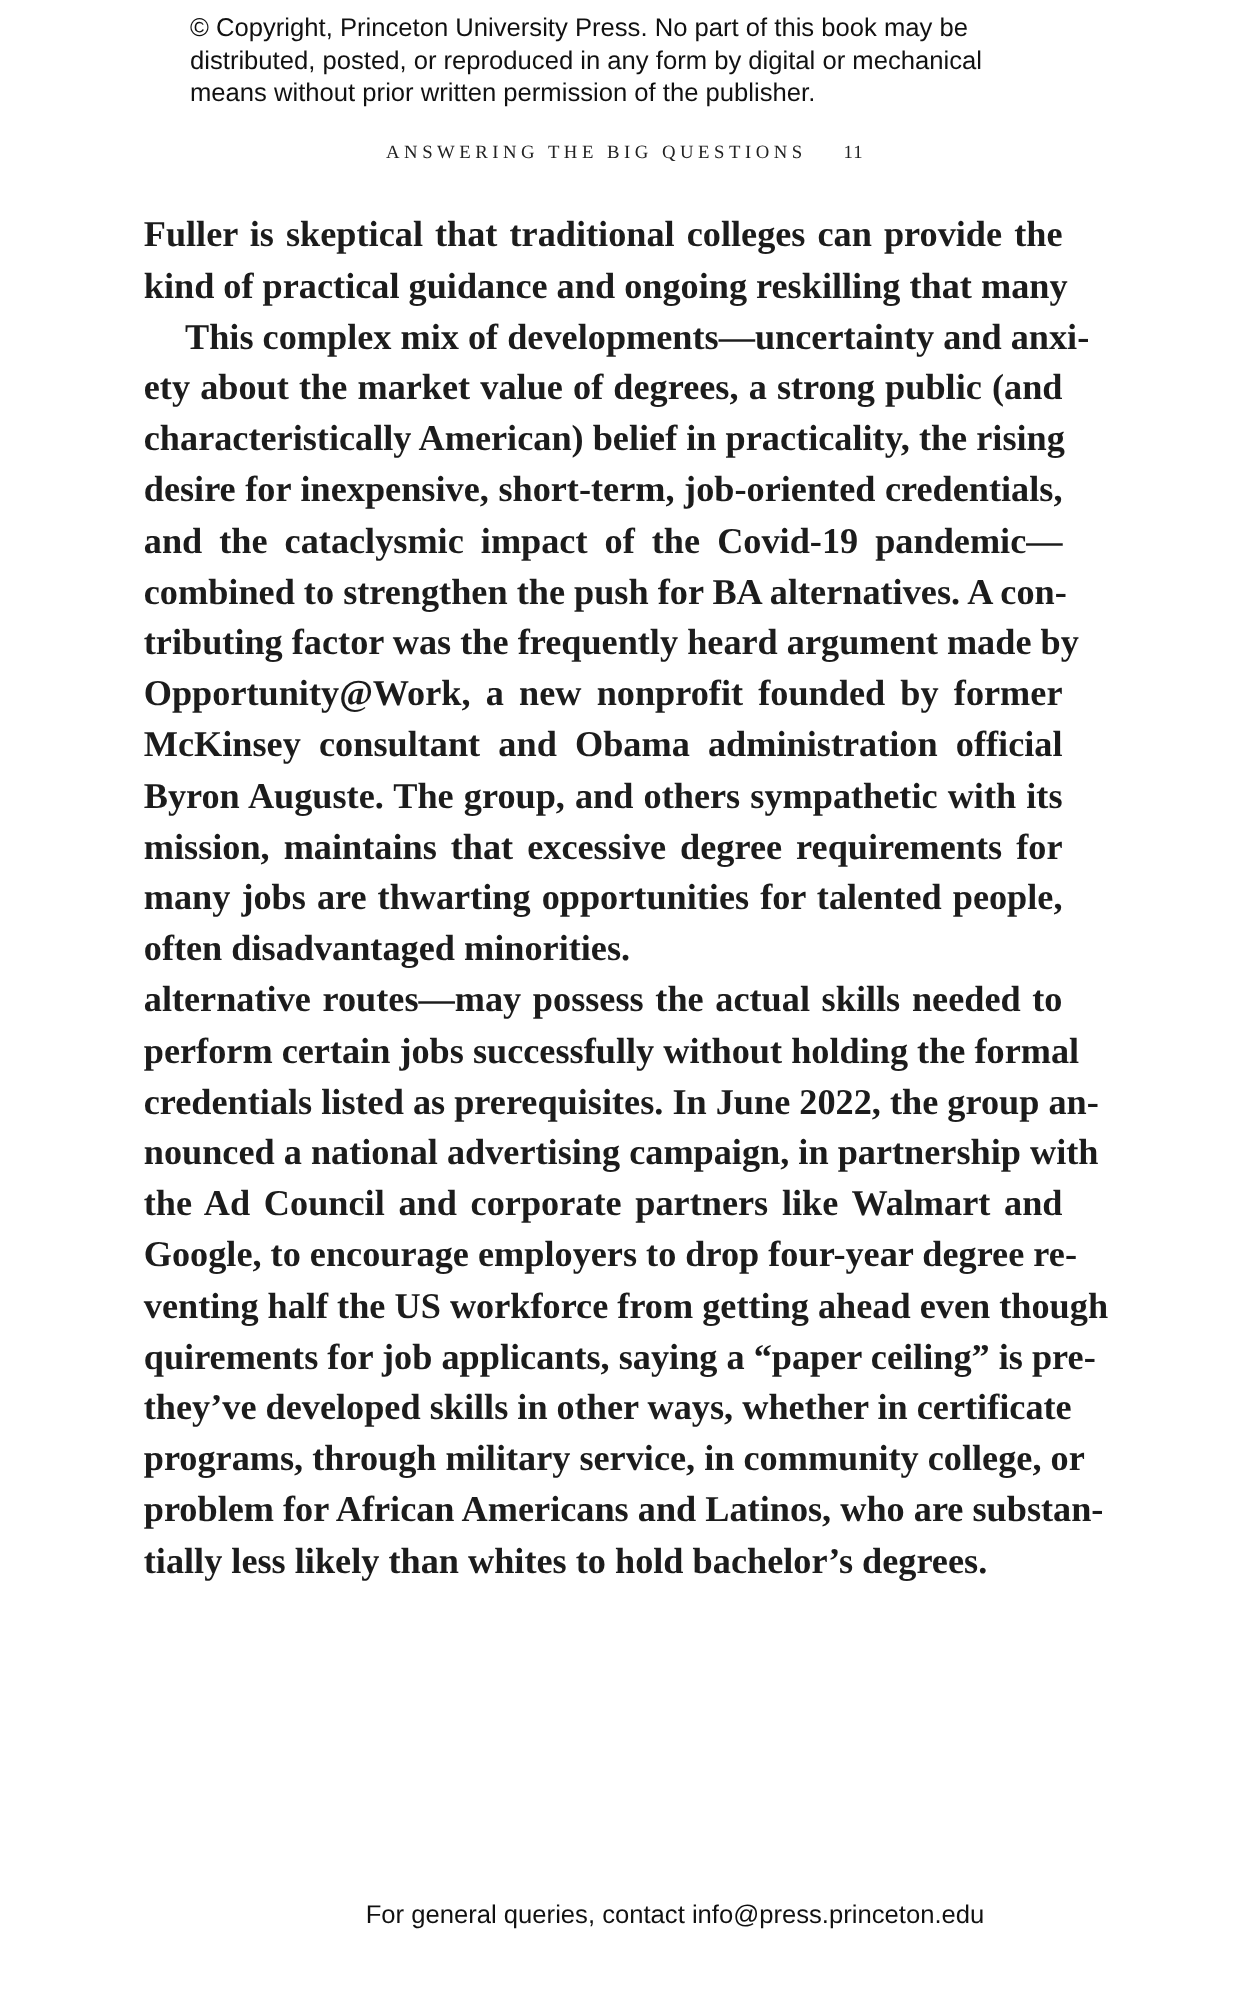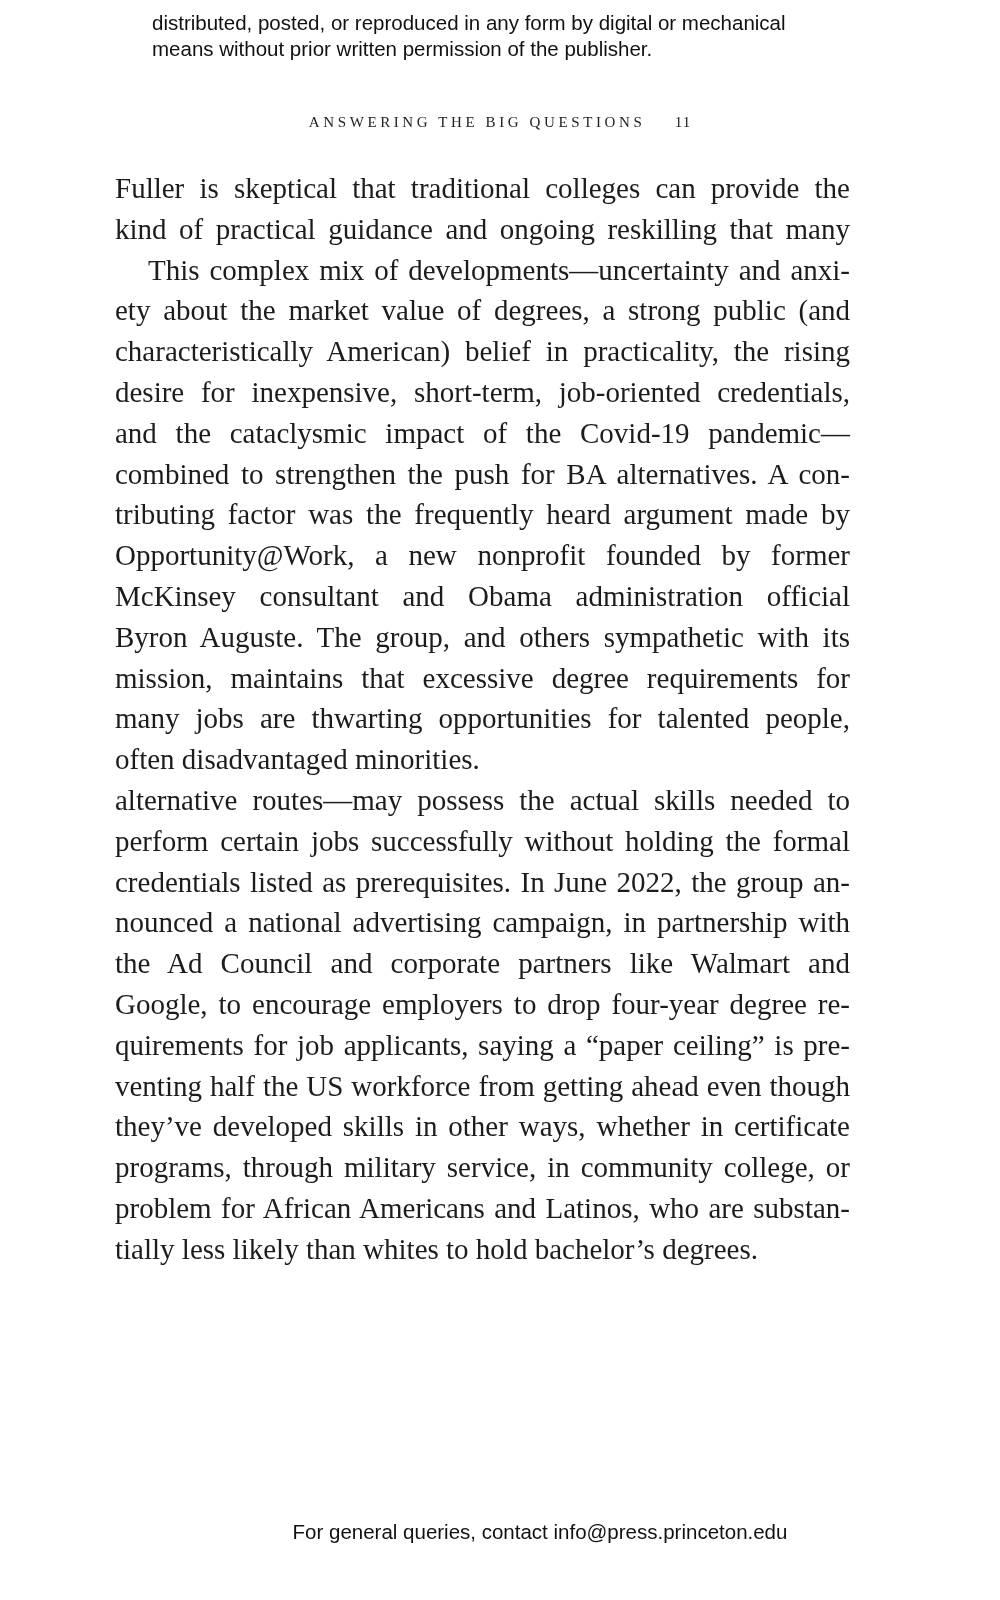--- a/index.html
+++ b/index.html
@@ -58,20 +58,21 @@
       line-height: 40.8px;
       color: #1c1c1c;
     }
     .line {
       display: block;
       white-space: nowrap;
       text-align: justify;
       text-align-last: justify;
       height: 40.8px;
       overflow: visible;
+      font-weight: bold;
     }
     .line.last {
       text-align-last: left;
     }
     .line.indent {
       padding-left: 33px;
     }
     .line .fn {
       font-size: 17px;
       vertical-align: 12px;
@@ -87,20 +88,21 @@
       font-size: 20.5px;
       color: #111111;
       white-space: nowrap;
       padding-left: 40px;
     }
   </style>
 </head>
 <body>
 
 <div class="copyright">
+  <span class="cline">© Copyright, Princeton University Press. No part of this book may be</span>
   <span class="cline">distributed, posted, or reproduced in any form by digital or mechanical</span>
   <span class="cline">means without prior written permission of the publisher.</span>
 </div>
 
 <div class="running-head">
   <span class="title">Answering the Big Questions</span>
   <span class="folio">11</span>
 </div>
 
 <div class="body-text">
@@ -126,22 +128,22 @@
     <span class="line last">often disadvantaged minorities.</span>
   </div>
 
   <div>
     <span class="line">alternative routes—may possess the actual skills needed to</span>
     <span class="line">perform certain jobs successfully without holding the formal</span>
     <span class="line">credentials listed as prerequisites. In June 2022, the group an-</span>
     <span class="line">nounced a national advertising campaign, in partnership with</span>
     <span class="line">the Ad Council and corporate partners like Walmart and</span>
     <span class="line">Google, to encourage employers to drop four-year degree re-</span>
+    <span class="line">venting half the US workforce from getting ahead even though</span>
     <span class="line">quirements for job applicants, saying a “paper ceiling” is pre-</span>
-    <span class="line">venting half the US workforce from getting ahead even though</span>
     <span class="line">they’ve developed skills in other ways, whether in certificate</span>
     <span class="line">programs, through military service, in community college, or</span>
     <span class="line">problem for African Americans and Latinos, who are substan-</span>
     <span class="line last">tially less likely than whites to hold bachelor’s degrees.</span>
   </div>
 </div>
 
 <div class="footer">For general queries, contact info@press.princeton.edu</div>
 
 </body></html>

